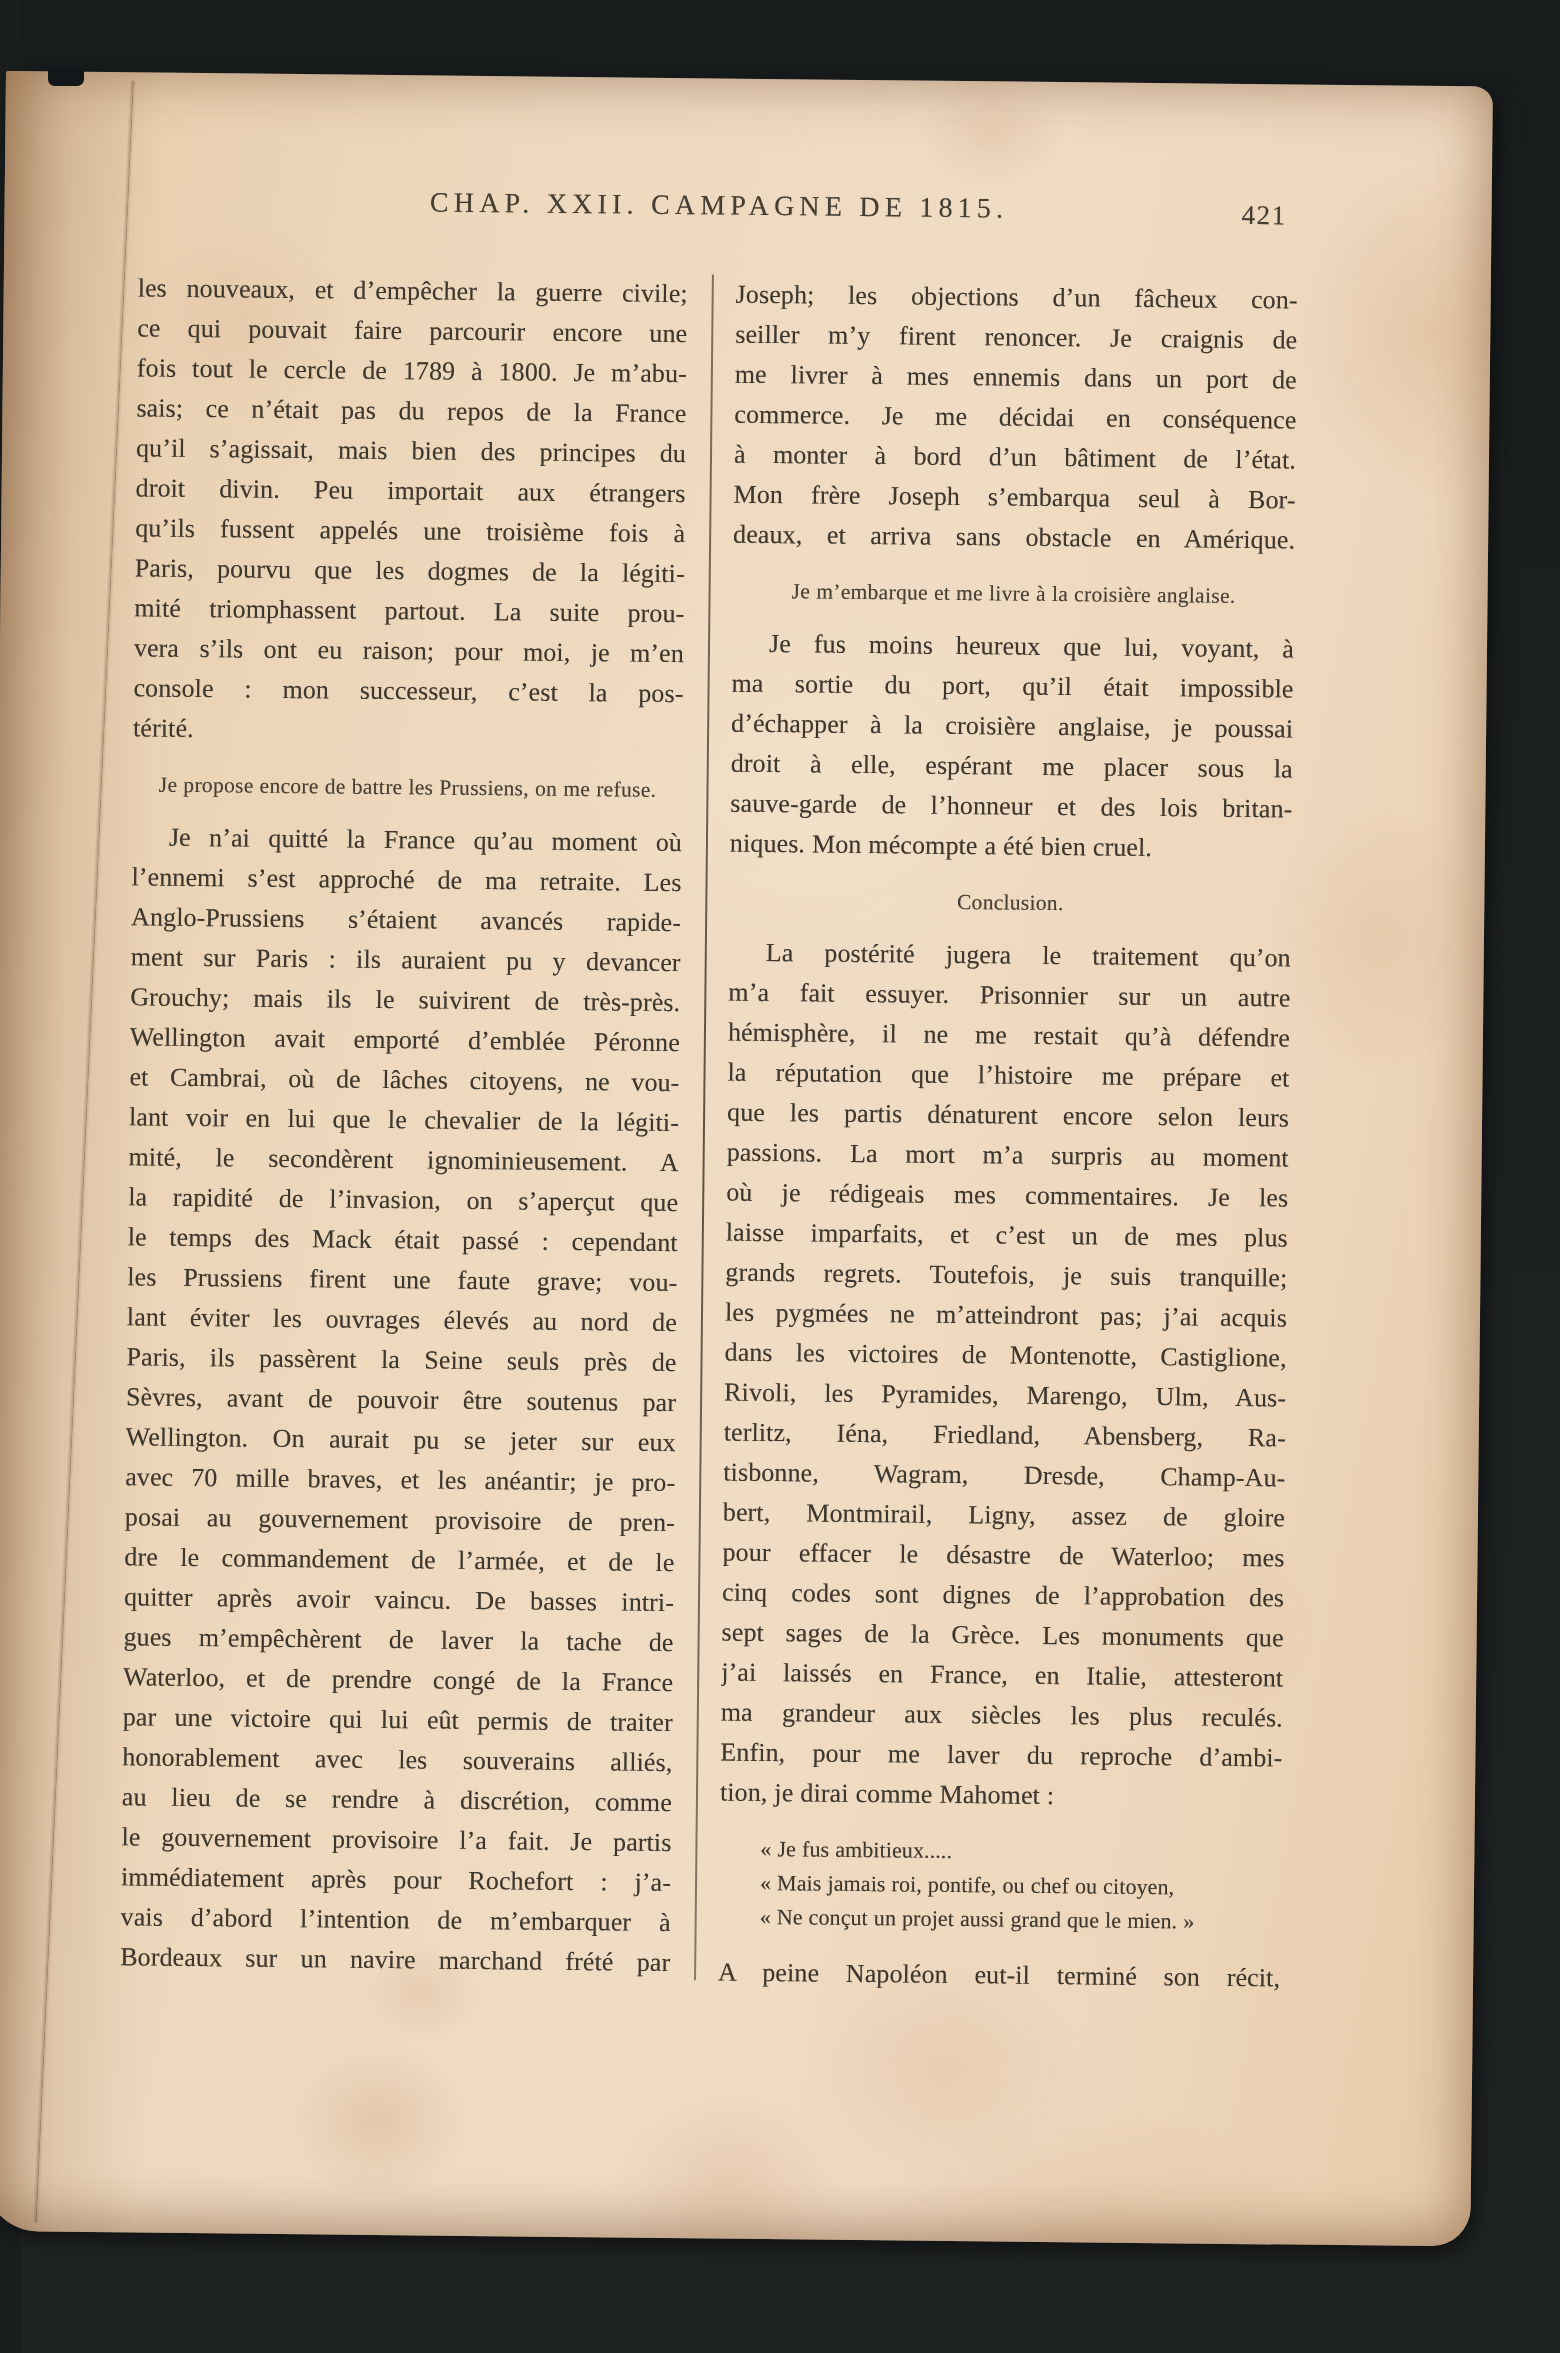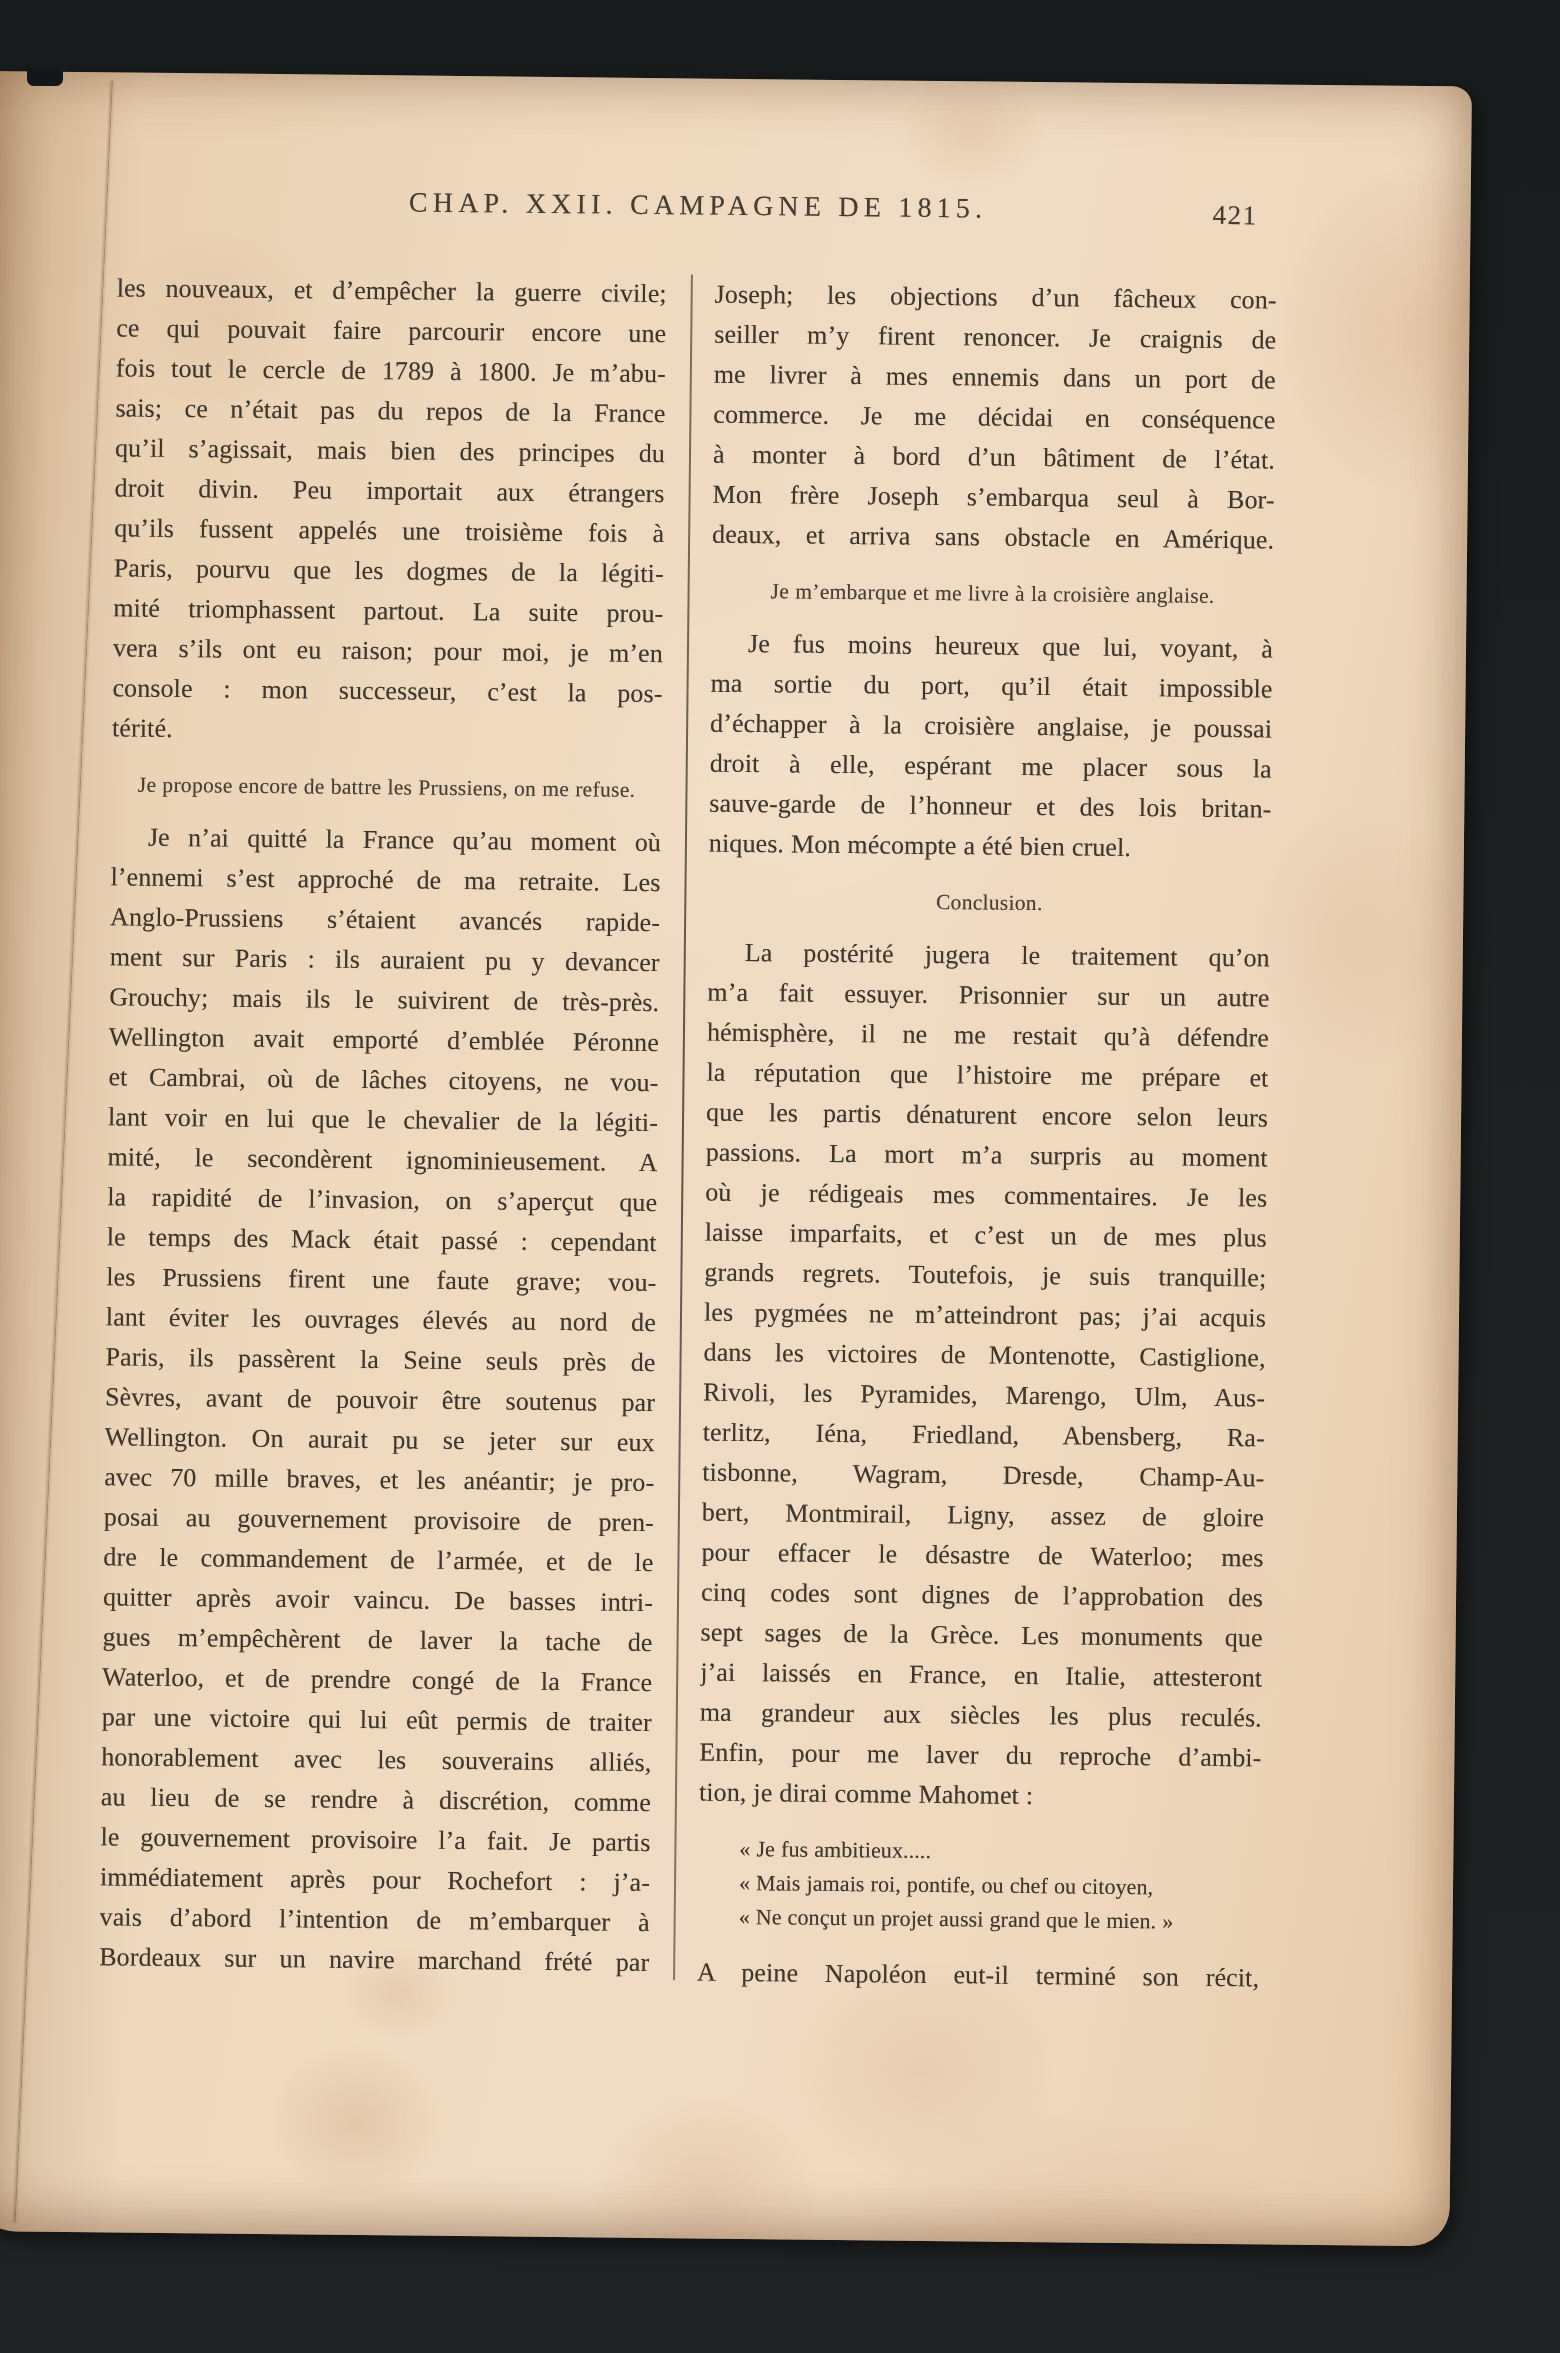--- a/index.html
+++ b/index.html
@@ -1,19 +1,19 @@
 <!DOCTYPE html>
 <html style="font-size:12px"><head>
 <meta charset="utf-8">
 <style>
   html,body{margin:0;padding:0;background:#1b1e1f;}
   body{width:1561px;height:2354px;overflow:hidden;position:relative;
        font-family:"Liberation Serif","DejaVu Serif",serif;}
   .scan{position:absolute;inset:0;background:
-        linear-gradient(180deg,#191c1d 0%,#1d2021 40%,#202324 100%);}
+        linear-gradient(180deg,#191c1d 0%,#1d2021 40%,#202324 100%); margin-left: 21px;}
   .paper{position:absolute;left:-15px;top:71px;width:1487px;height:2160px;
          transform:rotate(0.6deg);transform-origin:0 0;
          background:linear-gradient(100deg,#dec19f 0%,#e9d0b1 9%,#eed9be 30%,#f0dcc4 55%,#eed7bc 78%,#e6cbaa 100%);
          border-radius:2.2px 19px 39px 55px;
          box-shadow:inset 0 0 67px rgba(110,70,35,.22),
                     inset -10.4px -13.4px 45px rgba(110,70,40,.20),
                     inset 13.4px 0 52px rgba(110,70,40,.22),
                     4.5px 7.4px 22px rgba(0,0,0,.55);}
   .texture{position:absolute;inset:0;border-radius:inherit;pointer-events:none;background:
     radial-gradient(104px 82px at 987px 52px, rgba(184,122,72,.14), transparent 70%),
@@ -32,21 +32,21 @@
           background:linear-gradient(to right, rgba(118,76,42,.30), rgba(118,76,42,.12) 40%, transparent);}
   .crease{position:absolute;left:49px;top:7.4px;height:2144px;width:7.4px;pointer-events:none;
           transform:rotate(2deg);transform-origin:bottom left;
           background:linear-gradient(to right, transparent, rgba(100,65,40,.30) 45%, rgba(60,40,25,.40) 52%, rgba(150,110,75,.22) 62%, transparent);}
   .spine-notch{position:absolute;left:27px;top:68px;width:36px;height:18px;
                background:#141719;border-radius:0 0 6.7px 6.7px;}
   .running-header{position:absolute;left:134px;top:111px;width:1161px;height:37px;
                   text-align:center;color:#453e33;
                   font-size:28px;letter-spacing:5.2px;
                   text-shadow:0 0 0.7px rgba(69,62,51,.5);}
-  .page-number{position:absolute;right:21px;top:4.5px;font-size:27px;letter-spacing:1.5px;}
+  .page-number{position:absolute;right:13px;top:4.5px;font-size:27px;letter-spacing:1.5px;}
   .divider{position:absolute;left:708px;top:196px;width:2.2px;height:1706px;
            background:linear-gradient(180deg, rgba(90,77,62,.75), rgba(70,58,45,.85) 50%, rgba(90,77,62,.7));}
   .col{position:absolute;top:196px;color:#3e372d;font-size:26px;line-height:40px;
        letter-spacing:0.1px;word-spacing:0.4px;text-shadow:0 0 0.7px rgba(62,55,45,.45);}
   .col-left{left:134px;width:550px;}
   .col-right{left:732px;width:562px;}
   .para{margin:0;}
   .line{height:40px;overflow:hidden;text-align:justify;text-align-last:justify;}
   .line.pl{text-align-last:left;}
   .para.indent .line:first-child{text-indent:37px;}

